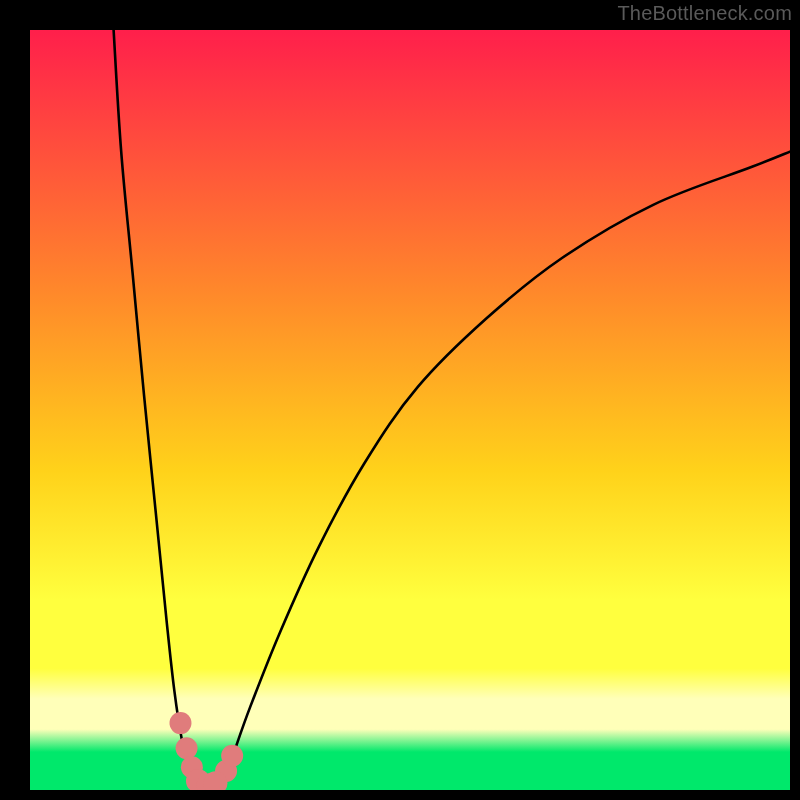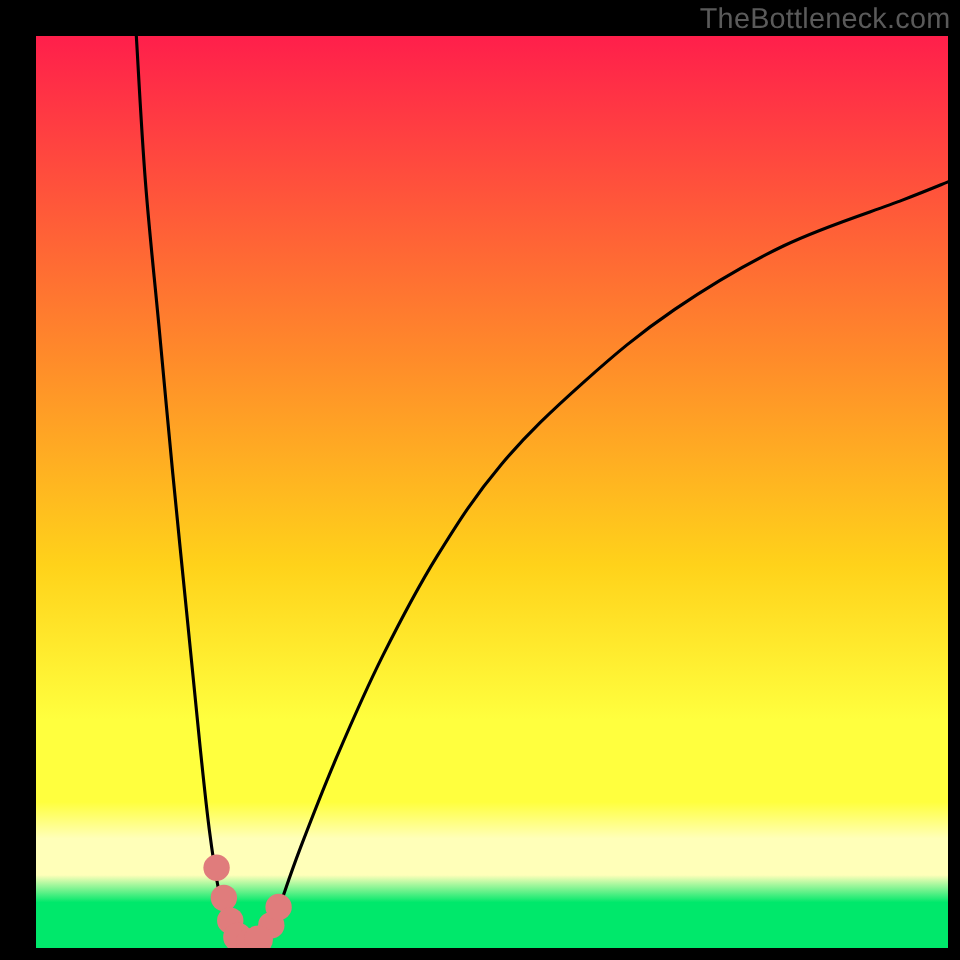--- a/index.html
+++ b/index.html
@@ -32,21 +32,21 @@
   }
   .curves {
     position: absolute;
     left: 0; top: 0; right: 0; bottom: 0;
   }
   .attribution {
     position: absolute;
     top: 2px;
     right: 8px;
     color: #5a5a5a;
-    font-size: 24px;
+    font-size: 20px;
     letter-spacing: 0.2px;
   }
 </style>
 </head>
 <body>
 
 <div class="frame">
   <div class="plot" id="plot" style="left: 30px; top: 30px; width: 760px; height: 760px;">
     <div class="gradient" id="gradient" style="background: linear-gradient(rgb(255, 31, 75) 0%, rgb(255, 138, 42) 35%, rgb(255, 210, 26) 58%, rgb(255, 255, 62) 75%, rgb(255, 255, 62) 84%, rgb(255, 255, 185) 88%, rgb(255, 255, 185) 92%, rgb(0, 232, 107) 95%, rgb(0, 232, 107) 100%);"></div>
     <svg class="curves" id="curves" viewBox="0 0 760 760" preserveAspectRatio="none">

